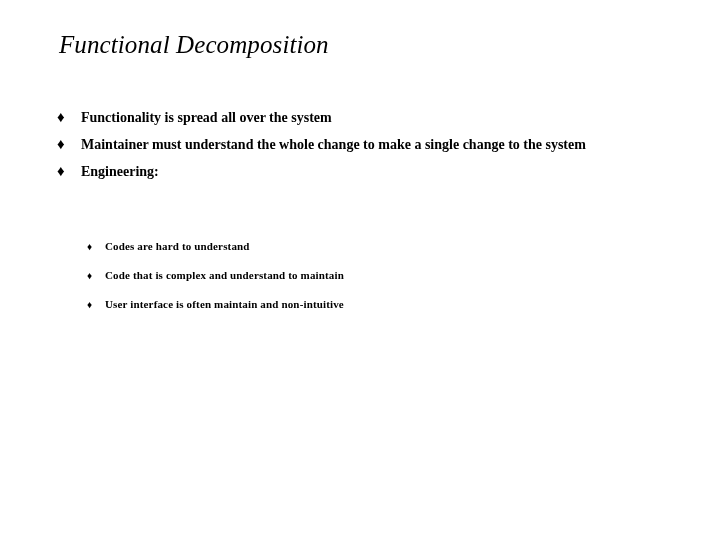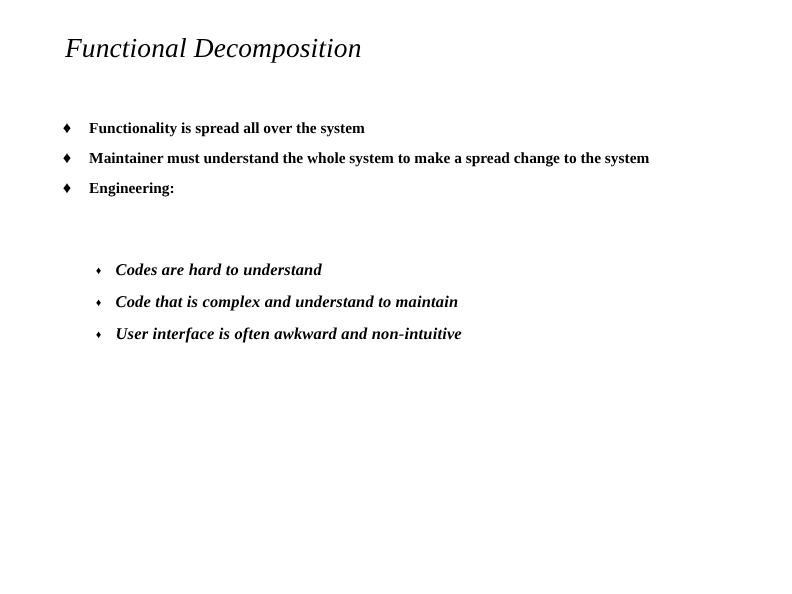--- a/index.html
+++ b/index.html
@@ -92,26 +92,25 @@
     flex: 0 0 auto;
     width: 18px;
     font-size: 10px;
     line-height: 29px;
     color: #000000;
   }
 
   .sub-text {
     flex: 1 1 auto;
     font-family: "Liberation Serif", "DejaVu Serif", serif;
-    font-size: 15px;
+    font-size: 11px;
     line-height: 29px;
     font-weight: bold;
     color: #000000;
     letter-spacing: 0.15px;
-    font-style: italic;
   }
 
   
   .footer {
     position: absolute;
     left: 0;
     top: 512px;
     width: 720px;
     height: 14px;
     font-family: "Liberation Serif", "DejaVu Serif", serif;
@@ -153,21 +152,21 @@
 
   <div class="body-block">
 
     <div class="bullet-row">
       <span class="bullet-mark">♦</span>
       <span class="bullet-text">Functionality is spread all over the system</span>
     </div>
 
     <div class="bullet-row">
       <span class="bullet-mark">♦</span>
-      <span class="bullet-text">Maintainer must understand the whole system to make a spread change to the system</span>
+      <span class="bullet-text">Maintainer must understand the whole change to make a single change to the system</span>
     </div>
 
     <div class="bullet-row">
       <span class="bullet-mark">♦</span>
       <span class="bullet-text">Engineering:</span>
     </div>
 
   </div>
 
   <div class="sub-block">
@@ -177,19 +176,19 @@
       <span class="sub-text">Codes are hard to understand</span>
     </div>
 
     <div class="sub-row">
       <span class="sub-mark">♦</span>
       <span class="sub-text">Code that is complex and understand to maintain</span>
     </div>
 
     <div class="sub-row">
       <span class="sub-mark">♦</span>
-      <span class="sub-text">User interface is often awkward and non-intuitive</span>
+      <span class="sub-text">User interface is often maintain and non-intuitive</span>
     </div>
 
   </div>
 
 
 </div>
 
 </body></html>

